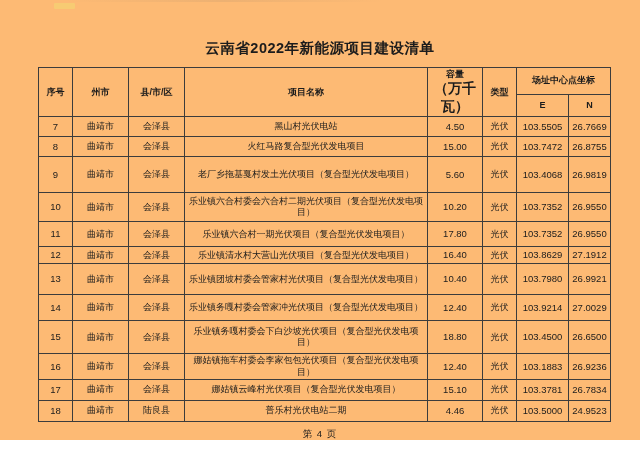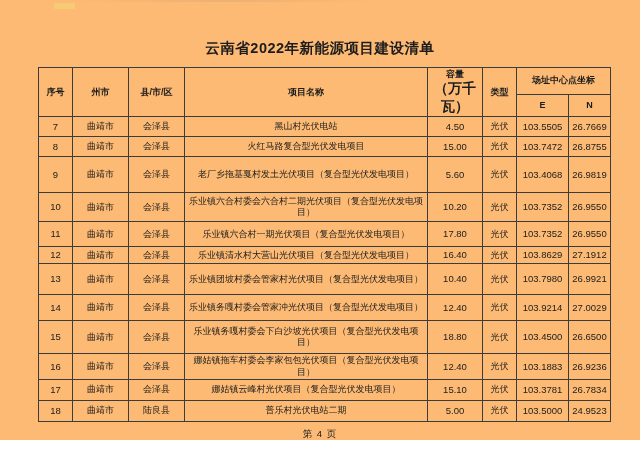--- a/index.html
+++ b/index.html
@@ -224,21 +224,21 @@
           <td class="num">15.10</td>
           <td>光伏</td>
           <td class="num">103.3781</td>
           <td class="num">26.7834</td>
         </tr>
         <tr style="height: 21px;">
           <td class="num">18</td>
           <td>曲靖市</td>
           <td>陆良县</td>
           <td>普乐村光伏电站二期</td>
-          <td class="num">5.00</td>
+          <td class="num">4.46</td>
           <td>光伏</td>
           <td class="num">103.5000</td>
           <td class="num">24.9523</td>
         </tr>
       </tbody>
   </table>
 
   <div class="page-footer">第 4 页</div>
 </div>
 

